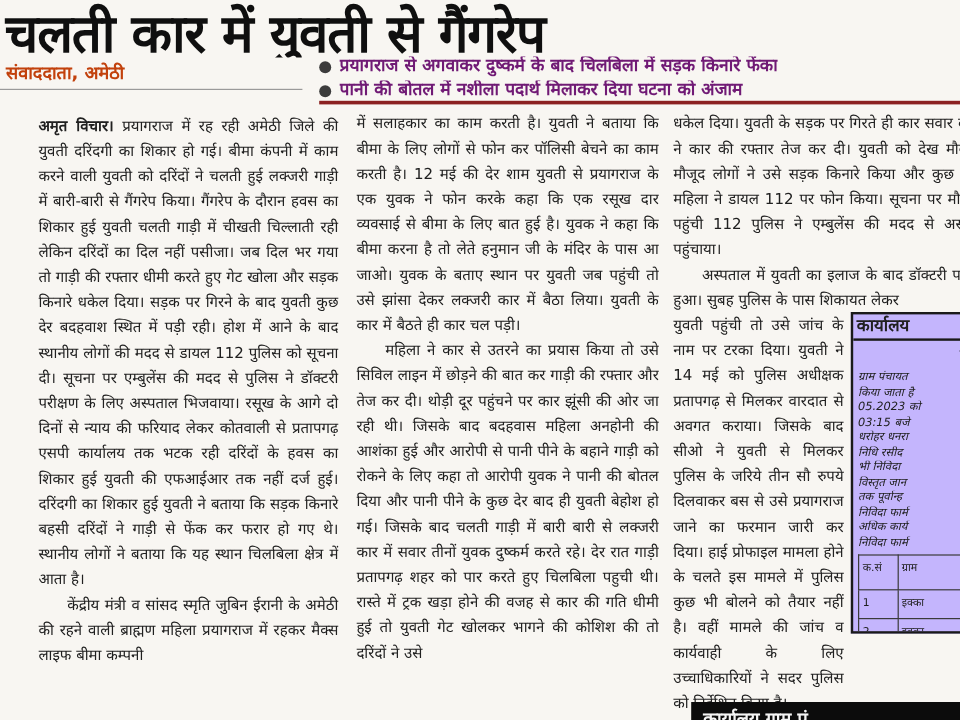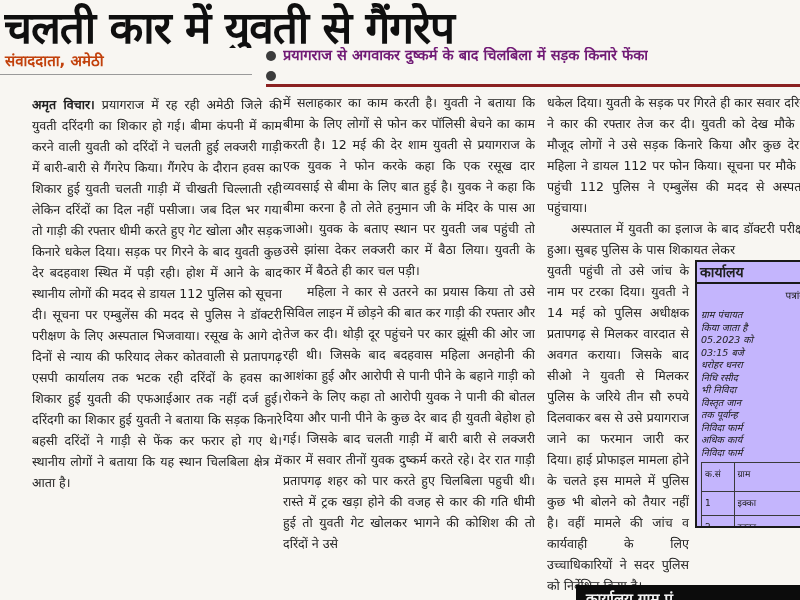--- a/index.html
+++ b/index.html
@@ -45,21 +45,21 @@
     position: absolute; top: 92px; left: 0; width: 800px; height: 508px;
     display: flex; overflow: hidden; padding-left: 28px;
   }
   .col {
     text-align: justify; font-size: 12.5px; line-height: 21px;
     overflow: hidden; height: 508px; color: #202020;
   }
   .col p { margin: 0; }
   .col p.indent { text-indent: 24px; }
   .col1 { width: 250px; margin: 0 0 0 4px; padding-top: 2px; }
-  .col2 { width: 252px; margin-left: 1px; }
+  .col2 { width: 252px; margin-left: 15px; }
   .col3 { width: 266px; margin-left: 12px; }
   .lede { font-weight: 700; }
 
   .col3-bottom { display: flex; }
   .col3-narrow { width: 142px; text-align: justify; }
 
   .notice-box {
     width: 116px; margin-left: 6px; flex: 0 0 auto;
     border: 2px solid #1a1a1a; background: #c4b5fd;
     height: 268px; overflow: hidden; box-sizing: border-box;
@@ -108,28 +108,30 @@
   <div class="byline">संवाददाता, अमेठी</div>
   <div class="byline-rule"></div>
 
   <div class="bullets">
     <div class="bullet-row">
       <span class="bullet-dot"></span>
       <span class="bullet-text">प्रयागराज से अगवाकर दुष्कर्म के बाद चिलबिला में सड़क किनारे फेंका</span>
     </div>
     <div class="bullet-row">
       <span class="bullet-dot"></span>
+      <span class="bullet-text">पानी की बोतल में नशीला पदार्थ मिलाकर दिया घटना को अंजाम</span>
     </div>
   </div>
   <div class="red-rule"></div>
 
   <div class="columns">
 
     <div class="col col1">
       <p><b class="lede">अमृत विचार।</b> <span>प्रयागराज में रह रही अमेठी जिले की युवती दरिंदगी का शिकार हो गई। बीमा कंपनी में काम करने वाली युवती को दरिंदों ने चलती हुई लक्जरी गाड़ी में बारी-बारी से गैंगरेप किया। गैंगरेप के दौरान हवस का शिकार हुई युवती चलती गाड़ी में चीखती चिल्लाती रही लेकिन दरिंदों का दिल नहीं पसीजा। जब दिल भर गया तो गाड़ी की रफ्तार धीमी करते हुए गेट खोला और सड़क किनारे धकेल दिया। सड़क पर गिरने के बाद युवती कुछ देर बदहवाश स्थित में पड़ी रही। होश में आने के बाद स्थानीय लोगों की मदद से डायल 112 पुलिस को सूचना दी। सूचना पर एम्बुलेंस की मदद से पुलिस ने डॉक्टरी परीक्षण के लिए अस्पताल भिजवाया। रसूख के आगे दो दिनों से न्याय की फरियाद लेकर कोतवाली से प्रतापगढ़ एसपी कार्यालय तक भटक रही दरिंदों के हवस का शिकार हुई युवती की एफआईआर तक नहीं दर्ज हुई। दरिंदगी का शिकार हुई युवती ने बताया कि सड़क किनारे बहसी दरिंदों ने गाड़ी से फेंक कर फरार हो गए थे। स्थानीय लोगों ने बताया कि यह स्थान चिलबिला क्षेत्र में आता है।</span></p>
+      <p class="indent">केंद्रीय मंत्री व सांसद स्मृति जुबिन ईरानी के अमेठी की रहने वाली ब्राह्मण महिला प्रयागराज में रहकर मैक्स लाइफ बीमा कम्पनी</p>
     </div>
 
     <div class="col col2">
       <p>में सलाहकार का काम करती है। युवती ने बताया कि बीमा के लिए लोगों से फोन कर पॉलिसी बेचने का काम करती है। 12 मई की देर शाम युवती से प्रयागराज के एक युवक ने फोन करके कहा कि एक रसूख दार व्यवसाई से बीमा के लिए बात हुई है। युवक ने कहा कि बीमा करना है तो लेते हनुमान जी के मंदिर के पास आ जाओ। युवक के बताए स्थान पर युवती जब पहुंची तो उसे झांसा देकर लक्जरी कार में बैठा लिया। युवती के कार में बैठते ही कार चल पड़ी।</p>
       <p class="indent">महिला ने कार से उतरने का प्रयास किया तो उसे सिविल लाइन में छोड़ने की बात कर गाड़ी की रफ्तार और तेज कर दी। थोड़ी दूर पहुंचने पर कार झूंसी की ओर जा रही थी। जिसके बाद बदहवास महिला अनहोनी की आशंका हुई और आरोपी से पानी पीने के बहाने गाड़ी को रोकने के लिए कहा तो आरोपी युवक ने पानी की बोतल दिया और पानी पीने के कुछ देर बाद ही युवती बेहोश हो गई। जिसके बाद चलती गाड़ी में बारी बारी से लक्जरी कार में सवार तीनों युवक दुष्कर्म करते रहे। देर रात गाड़ी प्रतापगढ़ शहर को पार करते हुए चिलबिला पहुची थी। रास्ते में ट्रक खड़ा होने की वजह से कार की गति धीमी हुई तो युवती गेट खोलकर भागने की कोशिश की तो दरिंदों ने उसे</p>
     </div>
 
     <div class="col col3">
       <p>धकेल दिया। युवती के सड़क पर गिरते ही कार सवार दरिन्दों ने कार की रफ्तार तेज कर दी। युवती को देख मौके पर मौजूद लोगों ने उसे सड़क किनारे किया और कुछ देर में महिला ने डायल 112 पर फोन किया। सूचना पर मौके पर पहुंची 112 पुलिस ने एम्बुलेंस की मदद से अस्पताल पहुंचाया।</p>
       <p class="indent">अस्पताल में युवती का इलाज के बाद डॉक्टरी परीक्षण हुआ। सुबह पुलिस के पास शिकायत लेकर</p>

